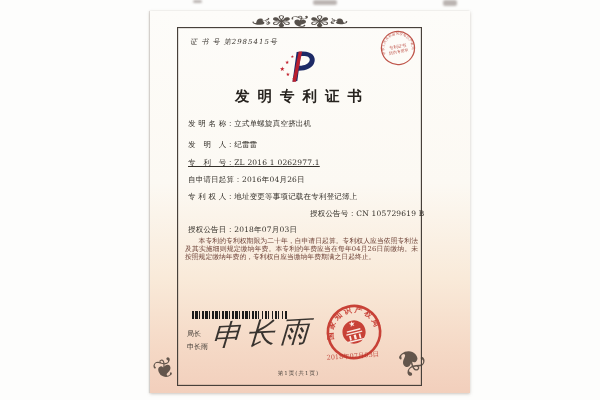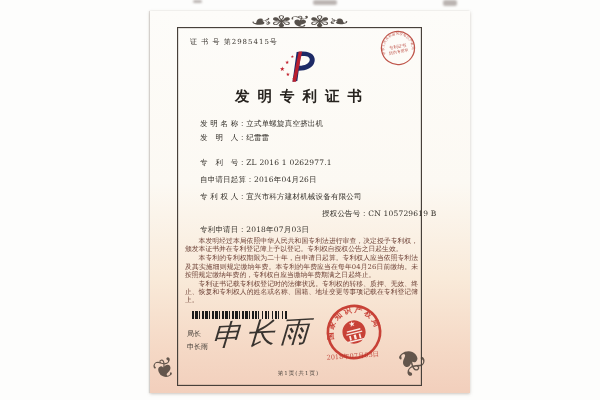--- a/index.html
+++ b/index.html
@@ -11,26 +11,26 @@
   .sheet{position:absolute;left:150px;top:11px;width:320px;height:382px;
          background:linear-gradient(180deg,#fdfcf9 0%,#fcf9f3 45%,#f9ead9 70%,#f5d9c6 88%,#f2cfbc 100%);
          box-shadow:0 1px 3px rgba(120,105,95,.35), -1px 0 1px rgba(150,140,130,.25);}
   .frame{position:absolute;left:27px;top:16px;width:243px;height:357px;
          border:1.5px solid #47403a;box-shadow:inset 0 0 0 .5px rgba(90,80,70,.35);}
 
   .ornament-top{position:absolute;left:99px;top:0px;width:100px;height:24px;text-align:center;
          font-size:16px;line-height:22px;color:#463f39;letter-spacing:-1px;transform:scaleX(1.55);opacity:.9;}
   .flourish{position:absolute;font-size:27px;color:#4a4038;opacity:.85;line-height:1;}
 
-  .certno{position:absolute;left:40px;top:26px;font-size:7px;color:#3a352f;letter-spacing:1px;white-space:nowrap;}
+  .certno{position:absolute;left:40px;top:26px;font-size:7px;color:#3a352f;letter-spacing:1px;white-space:nowrap;font-style:italic;}
 
   .title{position:absolute;left:27px;top:76px;width:243px;text-align:center;font-size:14.5px;
          font-weight:bold;color:#26221e;letter-spacing:8px;text-indent:8px;white-space:nowrap;}
 
-  .frow{position:absolute;left:38px;font-size:7.5px;color:#34302a;white-space:nowrap;letter-spacing:.2px;margin-left:12px;}
+  .frow{position:absolute;left:38px;font-size:7.5px;color:#34302a;white-space:nowrap;letter-spacing:.2px;}
   .frow .lab{letter-spacing:.2px;}
   .paras{position:absolute;left:35px;top:226px;width:233px;font-size:6.8px;line-height:8.2px;
          color:#6e4237;text-align:justify;}
   .paras p{margin:0 0 1px 0;text-indent:2em;}
 
   .barcode{position:absolute;left:42px;top:300px;width:95px;height:8px;
          background:repeating-linear-gradient(90deg,#1c1c1c 0 1.5px,transparent 1.5px 3px,
                     #1c1c1c 3px 5.5px,transparent 5.5px 6.5px,#1c1c1c 6.5px 7.5px,transparent 7.5px 10px);}
 
   .director{position:absolute;left:37px;font-size:7px;color:#3a352f;}
@@ -84,43 +84,41 @@
       <text x="19" y="12" font-size="6" fill="#c21f2c">★</text>
       <text x="12" y="38" font-size="7" fill="#c21f2c">★</text>
       <text x="21" y="44" font-size="6" fill="#c21f2c">★</text>
     </svg>
 
     <div class="title">发明专利证书</div>
 
     <div class="frow" style="top:108px;">
       <span class="lab">发 明 名 称：</span><span>立式单螺旋真空挤出机</span>
     </div>
-    <div class="frow" style="top:122px;">
+    <div class="frow" style="top:129px;">
       <span class="lab">发　明　人：</span><span>纪雷雷</span>
     </div>
-    <div class="frow" style="top:147px;">
+    <div class="frow" style="top:147px;text-decoration:underline;">
       <span class="lab">专　利　号：</span><span>ZL 2016 1 0262977.1</span>
     </div>
     <div class="frow" style="top:164px;">
       <span class="lab">自申请日起算：</span><span>2016年04月26日</span>
     </div>
     <div class="frow" style="top:181px;">
-      <span class="lab">专 利 权 人：</span><span>宜兴市科方建材机械设备有限公司</span>
+      <span class="lab">专 利 权 人：</span><span>地址变更等事项记载在专利登记簿上</span>
     </div>
     <div class="frow" style="top:214px;">
-      <span class="lab">专利申请日：</span><span>2018年07月03日</span>
+      <span class="lab">授权公告日：</span><span>2018年07月03日</span>
     </div>
     <div class="frow" style="top:198px;left:160px;">
       <span class="lab">授权公告号：</span><span>CN 105729619 B</span>
     </div>
 
     <div class="paras">
-      <p>本发明经过本局依照中华人民共和国专利法进行审查，决定授予专利权，颁发本证书并在专利登记簿上予以登记。专利权自授权公告之日起生效。</p>
       <p>本专利的专利权期限为二十年，自申请日起算。专利权人应当依照专利法及其实施细则规定缴纳年费。本专利的年费应当在每年04月26日前缴纳。未按照规定缴纳年费的，专利权自应当缴纳年费期满之日起终止。</p>
-      <p>专利证书记载专利权登记时的法律状况。专利权的转移、质押、无效、终止、恢复和专利权人的姓名或名称、国籍、地址变更等事项记载在专利登记簿上。</p>
     </div>
 
     <div class="barcode"></div>
 
     <div class="director" style="top:318px;">局长</div>
     <div class="director" style="top:331px;">申长雨</div>
     <div class="signature">申长雨</div>
 
     <svg class="seal" viewBox="0 0 100 100">
       <circle cx="50" cy="50" r="45" fill="none" stroke="#c5352b" stroke-width="4.5"></circle>

